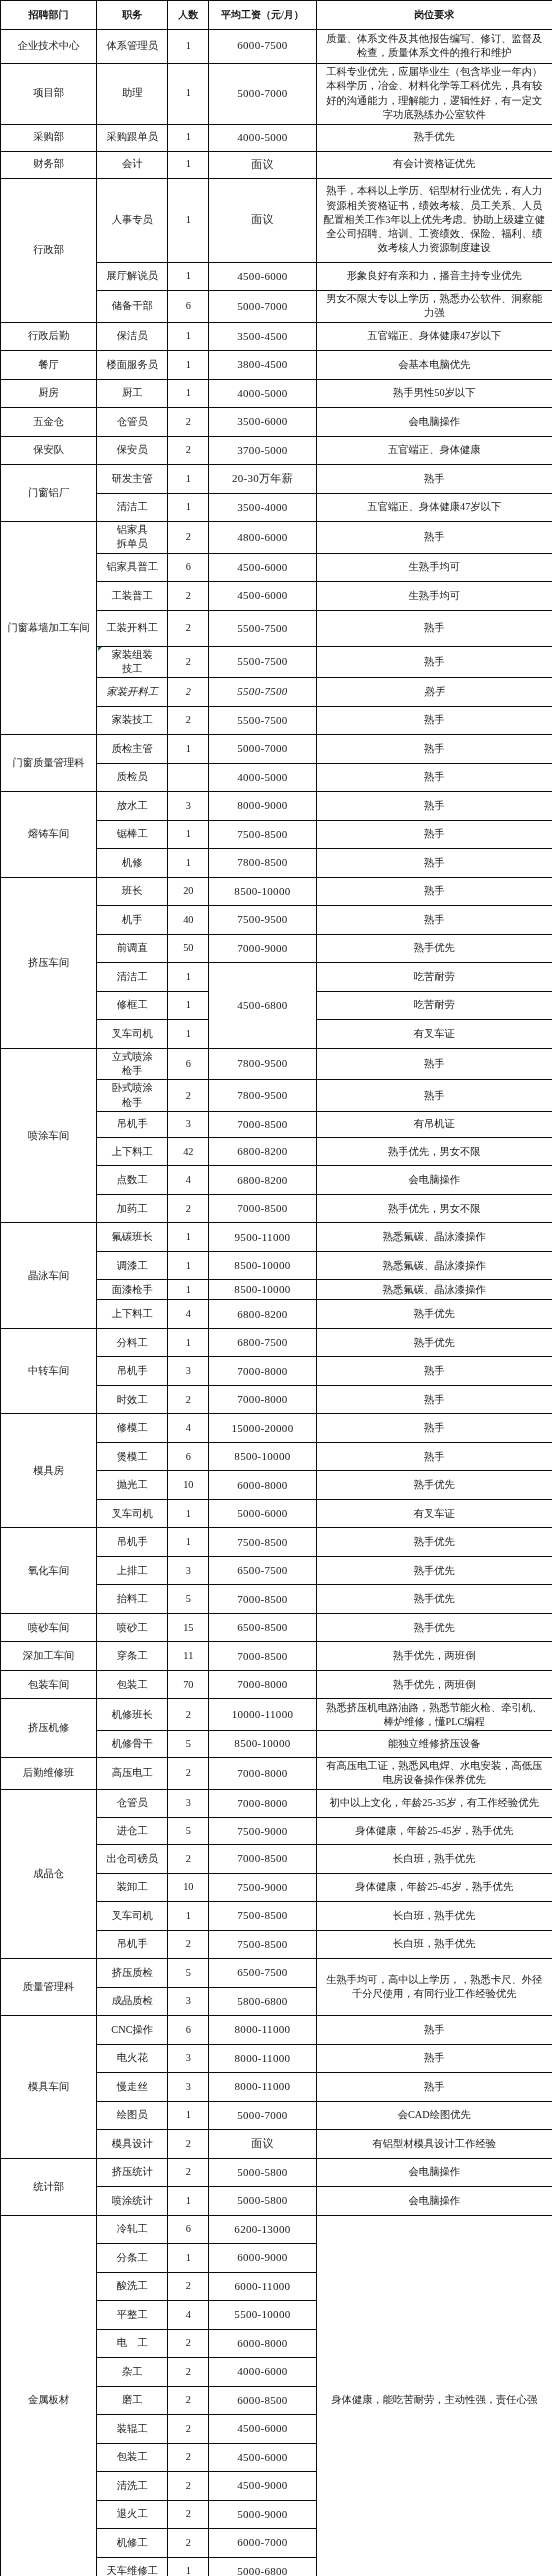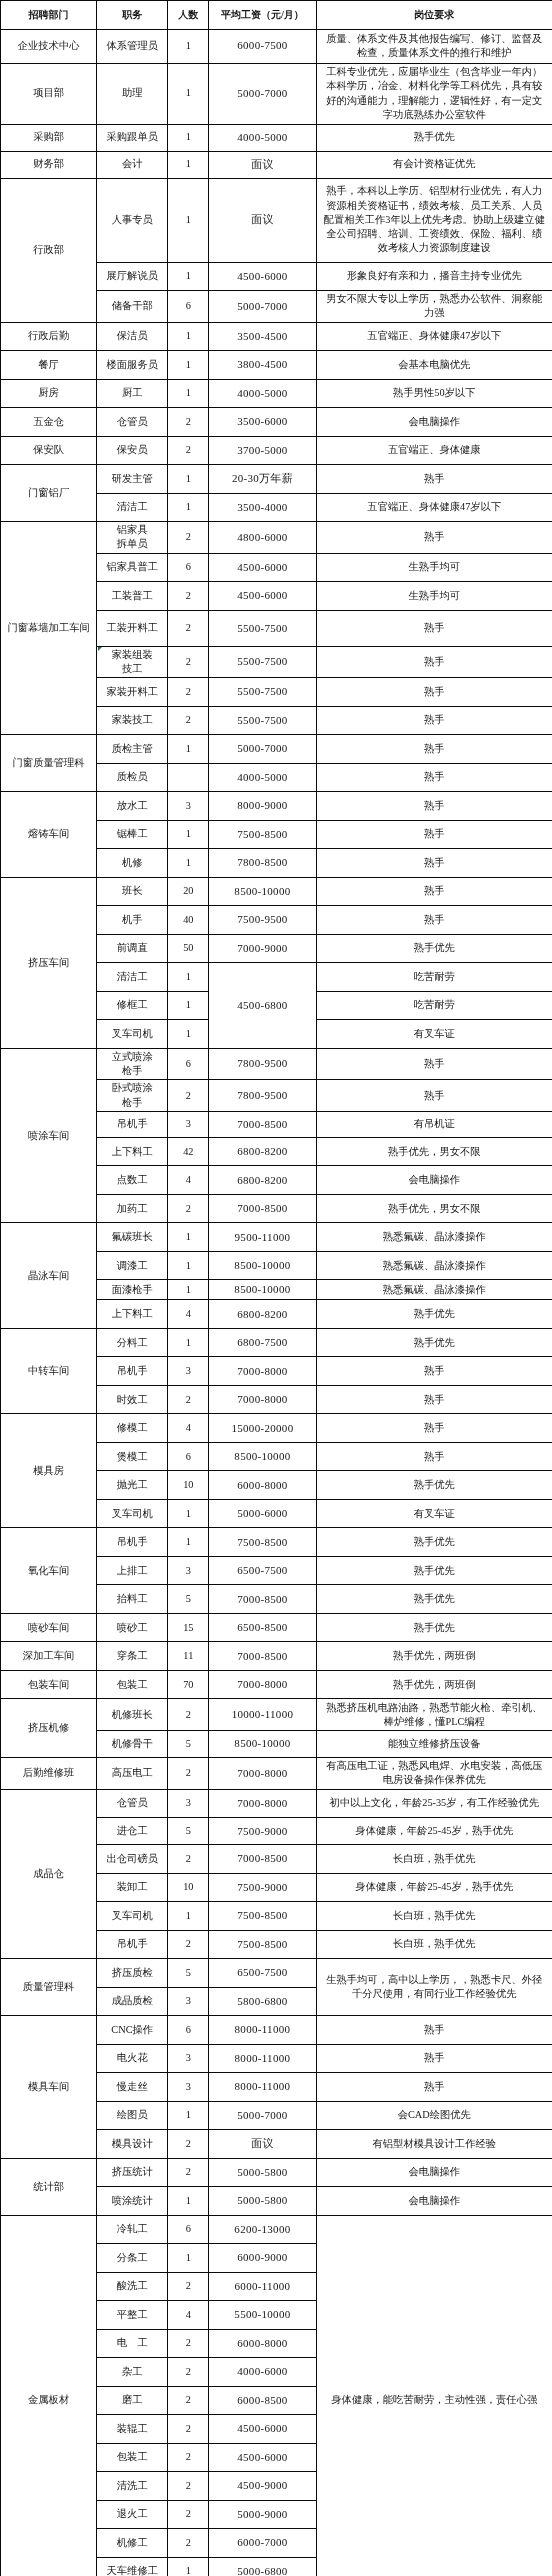--- a/index.html
+++ b/index.html
@@ -176,21 +176,21 @@
         <td class="salary">5500-7500</td>
         <td class="req">熟手</td>
       </tr>
       <tr style="height: 28.5px;">
         <td class="pos">家装组装
 技工<span class="marker"></span></td>
         <td class="count">2</td>
         <td class="salary">5500-7500</td>
         <td class="req">熟手</td>
       </tr>
-      <tr style="height: 28.5px;">
+      <tr style="height: 28.5px; font-style: italic;">
         <td class="pos">家装开料工</td>
         <td class="count">2</td>
         <td class="salary">5500-7500</td>
         <td class="req">熟手</td>
       </tr>
       <tr style="height: 28.5px;">
         <td class="pos">家装技工</td>
         <td class="count">2</td>
         <td class="salary">5500-7500</td>
         <td class="req">熟手</td>

